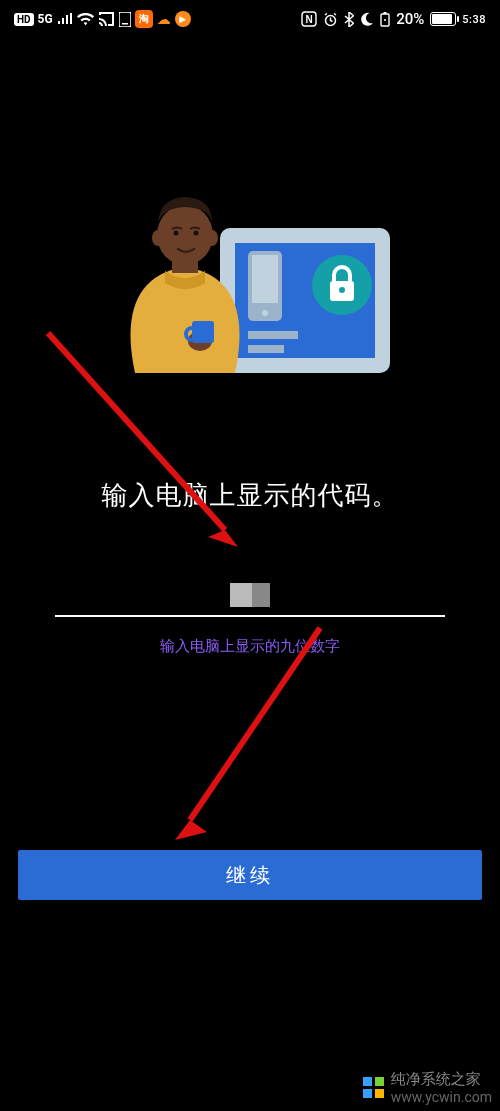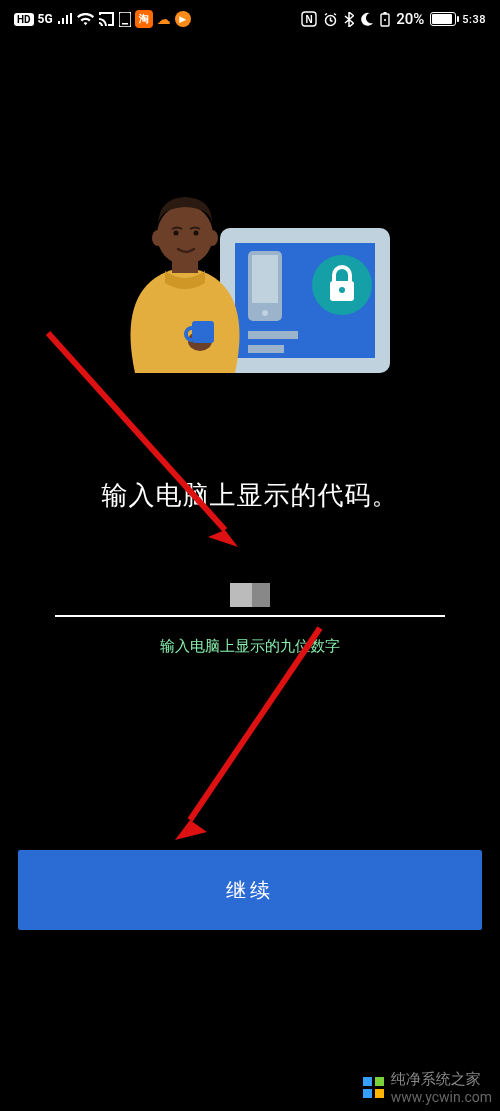--- a/index.html
+++ b/index.html
@@ -77,28 +77,28 @@
     }
     .input-cursor {
       width: 40px; height: 24px; display:inline-block;
       background: linear-gradient(90deg,#bbb 0 55%, #888 55% 100%);
     }
     .underline { height:2px; background:#fff; width:100%; }
     .hint {
       margin-top: 20px;
       text-align: center;
       font-size: 15px;
-      color: #86efac;
+      color: #8b5cf6;
     }
 
     .continue-btn {
       position: absolute;
       left: 18px; right: 18px;
       top: 850px;
-      height: 80px;
+      height: 50px;
       background: #2a6bd4;
       color: #fff;
       font-size: 20px;
       border: none;
       border-radius: 2px;
       display:flex; align-items:center; justify-content:center;
       letter-spacing: 4px;
     }
 
     .watermark {

